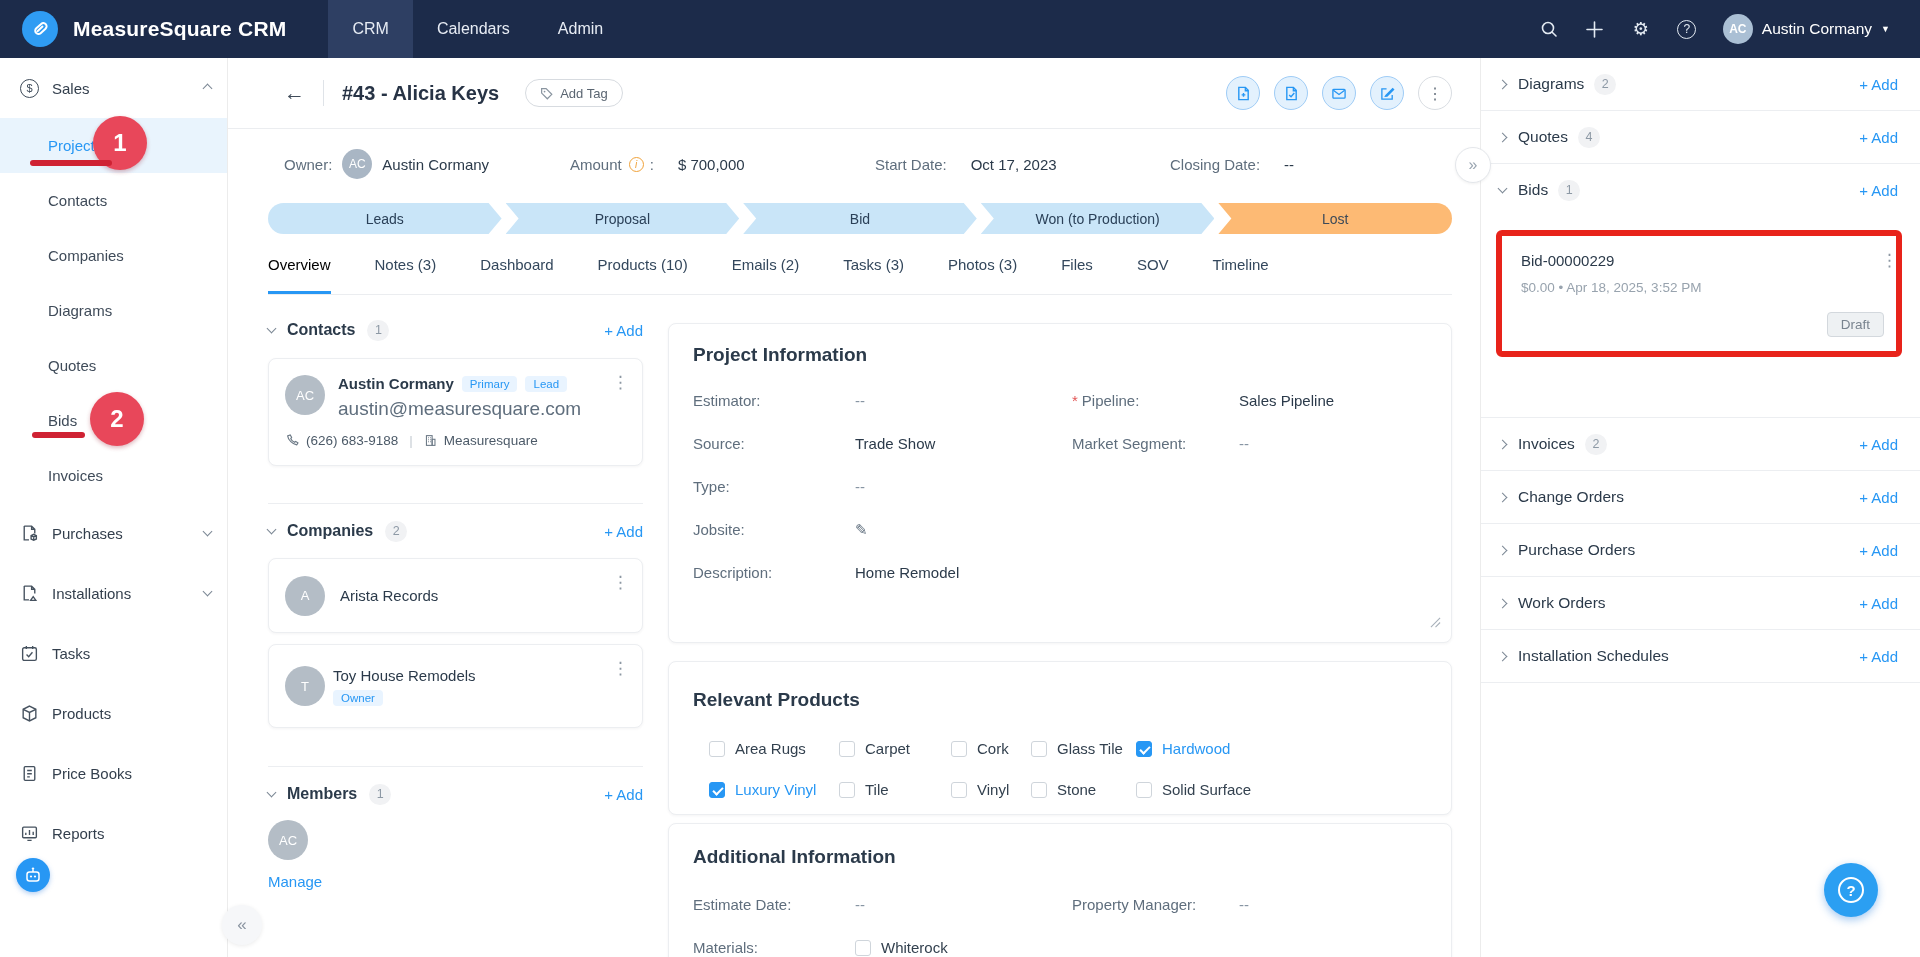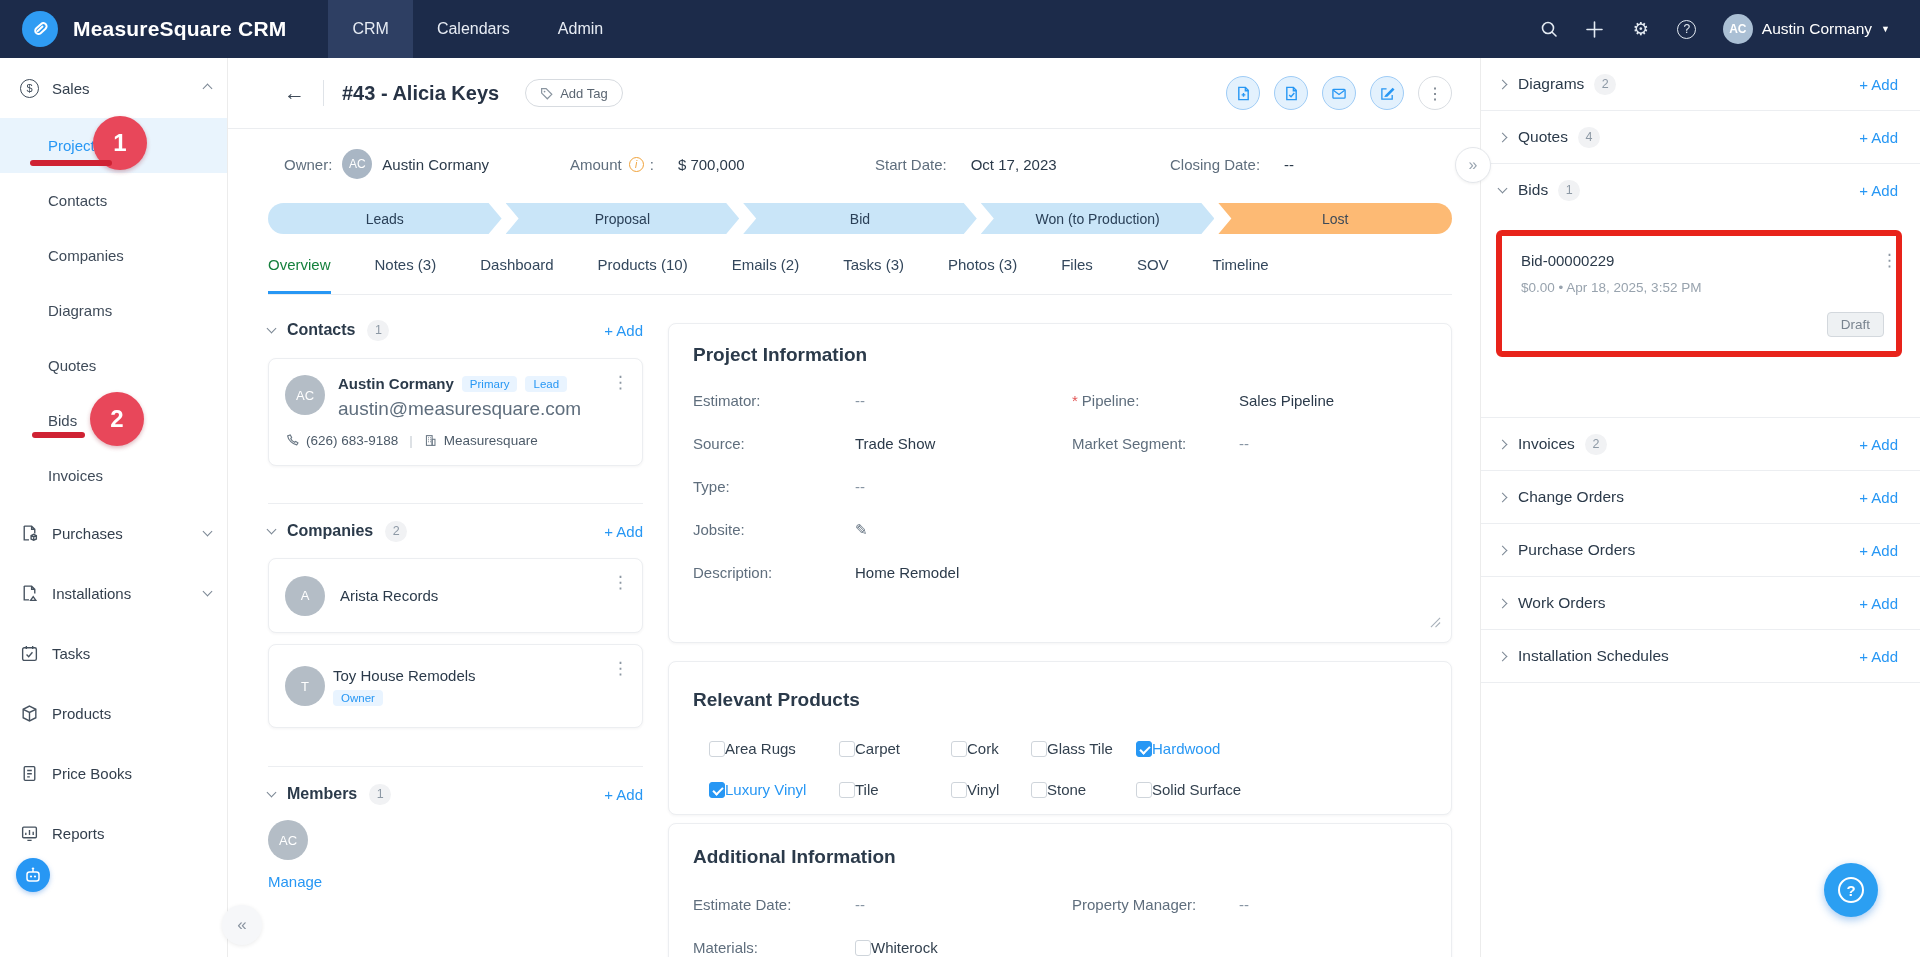--- a/index.html
+++ b/index.html
@@ -99,21 +99,21 @@
            clip-path:polygon(0 0, calc(100% - 13px) 0, 100% 50%, calc(100% - 13px) 100%, 0 100%, 13px 50%); }
   .stage.first { clip-path:polygon(0 0, calc(100% - 13px) 0, 100% 50%, calc(100% - 13px) 100%, 0 100%);
                  border-radius:16px 0 0 16px; }
   .stage.last { clip-path:polygon(13px 50%, 0 0, 100% 0, 100% 100%, 0 100%);
                 border-radius:0 16px 16px 0; background:#fdba74; color:#3c4a58; }
 
   .tabs-row { margin-left:40px; width:1184px; border-bottom:1px solid #ebedf0;
               display:flex; gap:44px; height:61px; align-items:stretch; }
   .tab { font-size:15px; color:#33475c; display:flex; align-items:center; cursor:pointer;
          border-bottom:3px solid transparent; padding-top:3px; }
-  .tab.active { color:#15803d; border-bottom-color:#2797f4; }
+  .tab.active { color:#000000; border-bottom-color:#2797f4; }
 
   .content { position:relative; }
   .col-left { position:absolute; left:40px; top:24px; width:375px; }
   .sec-hdr { display:flex; align-items:center; gap:12px; height:22px; }
   .sec-title { font-size:16px; font-weight:600; color:#2b3a4a; }
   .cnt-badge { min-width:22px; height:21px; padding:0 7px; border-radius:11px; background:#f1f2f4;
                color:#8d99a5; font-size:12.5px; display:flex; align-items:center; justify-content:center; }
   .add-link { margin-left:auto; color:#2797f4; font-size:15px; cursor:pointer; }
   .card { border:1px solid #eceef1; border-radius:8px; box-shadow:0 1px 3px rgba(30,40,60,.05);
           position:relative; background:#fff; }
@@ -147,21 +147,21 @@
   .flabel { width:162px; font-size:15px; color:#5f6e7d; flex:none; }
   .flabel-r { width:167px; font-size:15px; color:#5f6e7d; flex:none; }
   .fvalue { font-size:15px; color:#2b3a4a; }
   .req { color:#e25555; margin-right:4px; }
   .pencil { color:#5f6e7d; font-size:15px; }
   .resize-handle { position:absolute; right:10px; bottom:10px; }
 
   .p2 { margin-top:18px; height:154px; } .p2 .panel-title { padding-top:27px; }
   .opt-row { display:flex; margin-left:16px; align-items:center; }
   .opt-row.r1 { margin-top:29px; } .opt-row.r2 { margin-top:24px; }
-  .opt { display:flex; align-items:center; }
+  .opt { display:flex; align-items:center; gap:10px; }
   .ow1 { width:130px; } .ow2 { width:112px; } .ow3 { width:80px; } .ow4 { width:105px; }
   .cbx { width:16px; height:16px; border:1px solid #cfd5db; border-radius:3px; background:#fff;
          position:relative; flex:none; cursor:pointer; }
   .cbx.checked { background:#2797f4; border-color:#2797f4; }
   .cbx.checked::after { content:""; position:absolute; left:5px; top:2px; width:4px; height:8px;
                         border:solid #fff; border-width:0 2px 2px 0; transform:rotate(45deg); }
   .opt-label { font-size:15px; color:#33414f; }
   .opt.checked .opt-label { color:#2797f4; }
 
   .p3 { margin-top:8px; height:210px; } .p3 .panel-title { padding-top:22px; }

